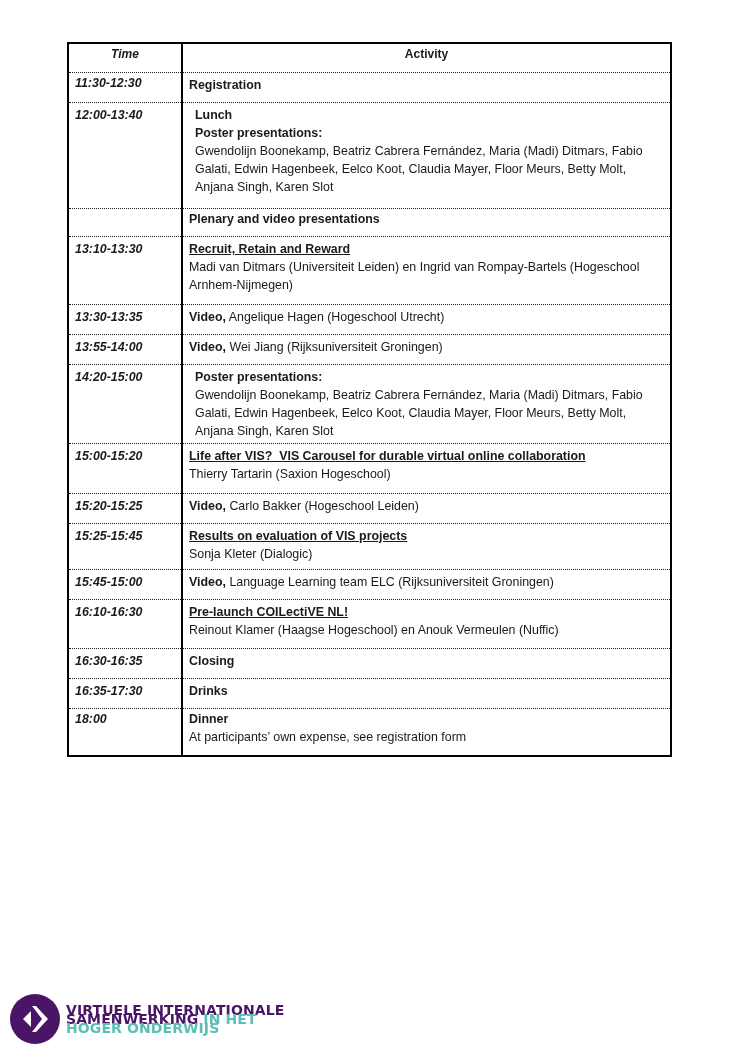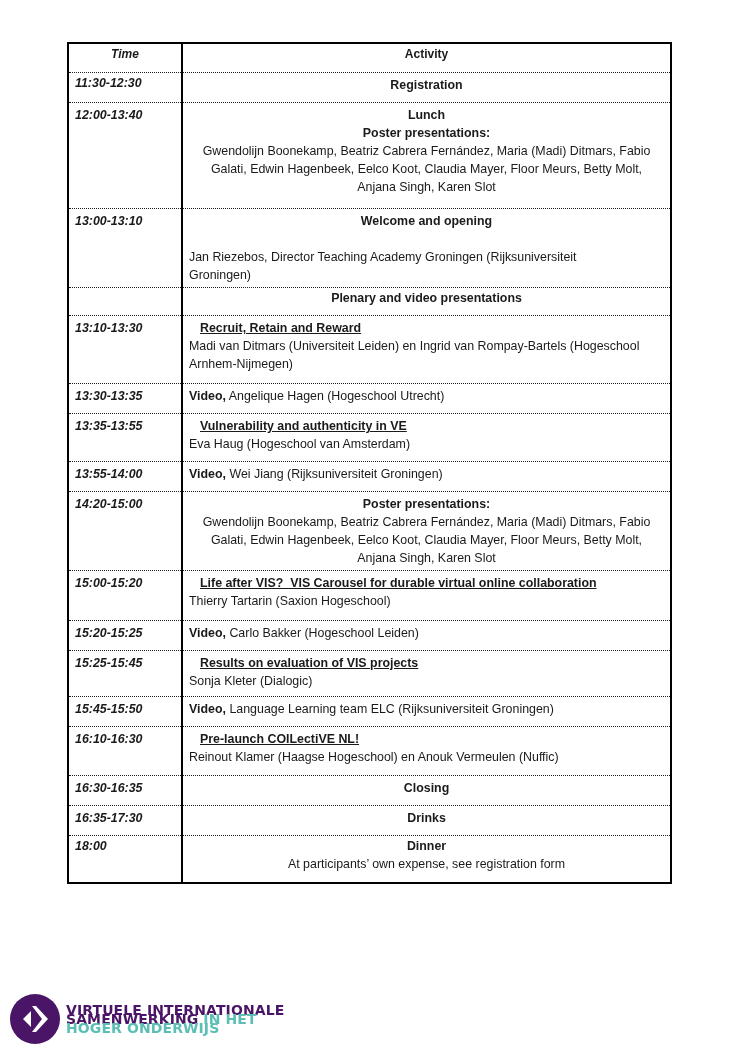--- a/index.html
+++ b/index.html
@@ -23,23 +23,23 @@
     }
     table.schedule tr:last-child td { border-bottom: none; }
     td.time, th.time-head {
       width: 100px;
       border-right: 2px solid #000;
       font-style: italic;
       font-weight: bold;
     }
     th.time-head { text-align: center; font-size: 12px; padding-top: 2px; }
     th.act-head { text-align: center; font-weight: bold; font-size: 12px; padding-top: 3px; }
-    .center { text-align: center; }
+    .center { text-align: left; }
     .bold { font-weight: bold; }
-    .title-u { font-weight: bold; text-decoration: underline; margin-left: 11px; }
+    .title-u { font-weight: bold; text-decoration: underline; }
     .spacer { height: 18px; }
     tr.h29 td, tr.h29 th { height: 24px; }
     tr.h28 td { height: 23px; }
     .logo {
       position: absolute; left: 9px; top: 993px; width: 190px; height: 54px;
     }
     .logo svg { position: absolute; left: 0; top: 0; }
     .logo-text {
       position: absolute; left: 57px; top: 13px;
       font-family: "DejaVu Sans", sans-serif; font-weight: bold;
@@ -67,54 +67,39 @@
 
     <tr>
       <td class="time" style="padding-top:3px">12:00-13:40</td>
       <td class="center" style="padding-top:3px; padding-bottom:12px; padding-left:12px; padding-right:12px">
         <div class="bold">Lunch</div>
         <div class="bold">Poster presentations:</div>
         <div>Gwendolijn Boonekamp, Beatriz Cabrera Fernández, Maria (Madi) Ditmars, Fabio Galati, Edwin Hagenbeek, Eelco Koot, Claudia Mayer, Floor Meurs, Betty Molt, Anjana Singh, Karen Slot</div>
       </td>
     </tr>
 
-    <tr>
-      <td class="time" style="padding-top:3px">13:00-13:10</td>
-      <td style="padding-top:3px; padding-right:40px">
-        <div class="center bold" style="margin-right:-34px">Welcome and opening</div>
-        <div class="spacer"></div>
-        <div>Jan Riezebos, Director Teaching Academy Groningen (Rijksuniversiteit Groningen)</div>
-      </td>
-    </tr>
 
     <tr class="h28">
       <td class="time"></td>
       <td class="center bold" style="padding-top:1px">Plenary and video presentations</td>
     </tr>
 
     <tr>
       <td class="time" style="padding-top:3px">13:10-13:30</td>
       <td style="padding-top:3px; padding-bottom:10px">
         <div class="title-u">Recruit, Retain and Reward</div>
         <div>Madi van Ditmars (Universiteit Leiden) en Ingrid van Rompay-Bartels (Hogeschool Arnhem-Nijmegen)</div>
       </td>
     </tr>
 
     <tr class="h28">
       <td class="time" style="padding-top:3px">13:30-13:35</td>
       <td style="padding-top:3px"><span class="bold">Video,</span> <span>Angelique Hagen (Hogeschool Utrecht)</span></td>
     </tr>
 
-    <tr>
-      <td class="time" style="padding-top:3px">13:35-13:55</td>
-      <td style="padding-top:3px; padding-bottom:8px">
-        <div class="title-u">Vulnerability and authenticity in VE</div>
-        <div>Eva Haug (Hogeschool van Amsterdam)</div>
-      </td>
-    </tr>
 
     <tr class="h28">
       <td class="time" style="padding-top:3px">13:55-14:00</td>
       <td style="padding-top:3px"><span class="bold">Video,</span> <span>Wei Jiang (Rijksuniversiteit Groningen)</span></td>
     </tr>
 
 
     <tr>
       <td class="time" style="padding-top:3px">14:20-15:00</td>
       <td class="center" style="padding-top:3px; padding-bottom:3px; padding-left:12px; padding-right:12px">
@@ -135,21 +120,21 @@
 
     <tr>
       <td class="time" style="padding-top:3px">15:25-15:45</td>
       <td style="padding-top:3px; padding-bottom:6px">
         <div class="title-u">Results on evaluation of VIS projects</div>
         <div>Sonja Kleter (Dialogic)</div>
       </td>
     </tr>
 
     <tr class="h28">
-      <td class="time" style="padding-top:3px">15:45-15:50</td>
+      <td class="time" style="padding-top:3px">15:45-15:00</td>
       <td style="padding-top:3px"><span class="bold">Video,</span> <span>Language Learning team ELC (Rijksuniversiteit Groningen)</span></td>
     </tr>
 
 
     <tr>
       <td class="time" style="padding-top:3px">16:10-16:30</td>
       <td style="padding-top:3px; padding-bottom:9px">
         <div class="title-u">Pre-launch COILectiVE NL!</div>
         <div>Reinout Klamer (Haagse Hogeschool) en Anouk Vermeulen (Nuffic)</div>
       </td>

